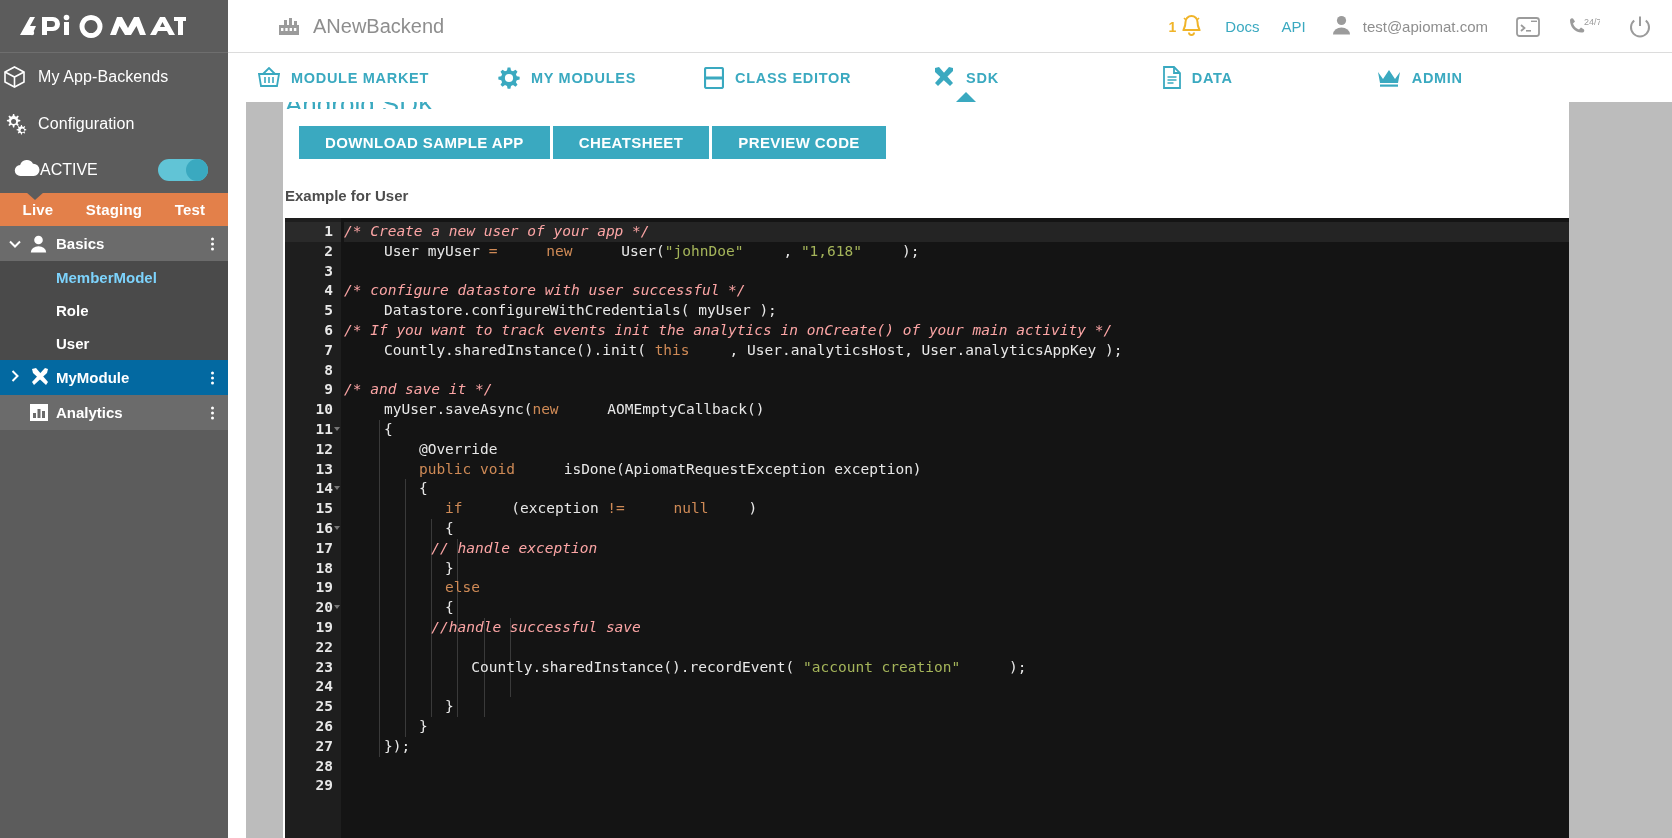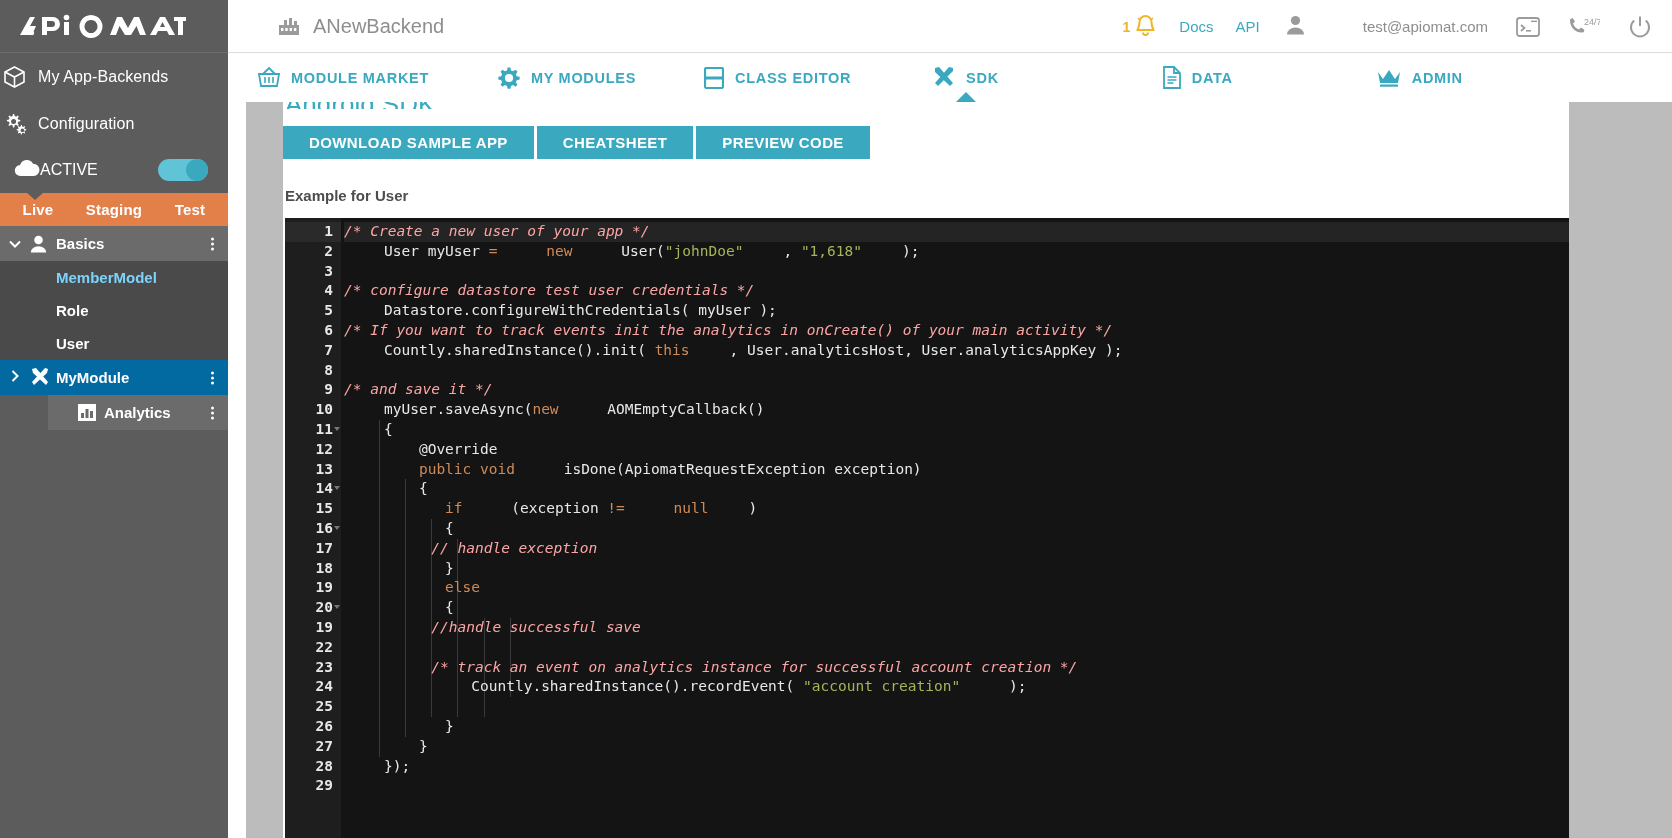--- a/index.html
+++ b/index.html
@@ -214,21 +214,20 @@
   .top-link {
     color: #3aa9c0;
     font-size: 15px;
     margin-left: 22px;
     text-decoration: none;
   }
   .user-block {
     display: flex;
     align-items: center;
     margin-left: 26px;
-    gap: 46px;
   }
   .user-block .uname {
     color: #8e8e8e;
     font-size: 15px;
     margin-left: 12px;
   }
   .top-ico { margin-left: 28px; display: flex; align-items: center; }
 
   
   .navbar {
@@ -312,21 +311,21 @@
     overflow: hidden;
     line-height: 26px;
     position: relative;
     top: -11px;
     font-weight: normal;
   }
 
   .btn-row {
     display: flex;
     margin-top: 6px;
-    padding-left: 0;
+    padding-left: 16px;
   }
   .btn {
     background: #3aa9c0;
     color: #ffffff;
     font-size: 15px;
     font-weight: bold;
     letter-spacing: .4px;
     height: 33px;
     display: flex;
     align-items: center;
@@ -525,21 +524,21 @@
           </svg>
       </span>
       <span>MyModule</span>
       <span class="kebab">
           <i></i>
           <i></i>
           <i></i>
         </span>
     </div>
 
-    <div class="tree-node" style="background:#6b6b6b;margin-left:48px;">
+    <div class="tree-node" style="background:#6b6b6b;">
       <span class="chev"></span>
       <span class="tico">
         <svg width="18" height="17" viewBox="0 0 18 17">
             <rect x="0" y="0" width="18" height="17" fill="#fff"></rect>
             <g fill="#6b6b6b">
               <rect x="3" y="9" width="3" height="5"></rect>
               <rect x="7.5" y="5" width="3" height="9"></rect>
               <rect x="12" y="7" width="3" height="7"></rect>
             </g>
           </svg>
@@ -742,40 +741,39 @@
                 <div class="ig" style="left: 34.88px; top: 198px; height: 336.6px;"></div>
                 <div class="ig" style="left: 61.04px; top: 257.4px; height: 257.4px;"></div>
                 <div class="ig" style="left: 87.2px; top: 297px; height: 198px;"></div>
                 <div class="ig" style="left: 113.36px; top: 316.8px; height: 178.2px;"></div>
                 <div class="ig" style="left: 139.52px; top: 396px; height: 99px;"></div>
                 <div class="ig" style="left: 165.68px; top: 396px; height: 79.2px;"></div>
               </div>
           <div class="row hl"><span class="cm">/* Create a new user of your app */</span></div>
               <div class="row"><span class="pl">User myUser </span><span class="kw">=</span><span class="pl"> </span><span class="kw">new</span><span class="pl"> User(</span><span class="str">"johnDoe"</span><span class="pl">, </span><span class="str">"1,618"</span><span class="pl">);</span></div>
               <div class="row"><span class="pl"></span></div>
-              <div class="row"><span class="cm">/* configure datastore test user credentials */</span></div>
+              <div class="row"><span class="cm">/* configure datastore with user successful */</span></div>
               <div class="row"><span class="pl">Datastore.configureWithCredentials( myUser );</span></div>
               <div class="row"><span class="cm">/* If you want to track events init the analytics in onCreate() of your main activity */</span></div>
               <div class="row"><span class="pl">Countly.sharedInstance().init( </span><span class="kw">this</span><span class="pl">, User.analyticsHost, User.analyticsAppKey );</span></div>
               <div class="row"><span class="pl"></span></div>
               <div class="row"><span class="cm">/* and save it */</span></div>
               <div class="row"><span class="pl">myUser.saveAsync(</span><span class="kw">new</span><span class="pl"> AOMEmptyCallback()</span></div>
               <div class="row"><span class="pl">{</span></div>
               <div class="row"><span class="pl">    @Override</span></div>
               <div class="row"><span class="pl">    </span><span class="kw">public void</span><span class="pl"> isDone(ApiomatRequestException exception)</span></div>
               <div class="row"><span class="pl">    {</span></div>
               <div class="row"><span class="pl">       </span><span class="kw">if</span><span class="pl"> (exception </span><span class="kw">!=</span><span class="pl"> </span><span class="kw">null</span><span class="pl">)</span></div>
               <div class="row"><span class="pl">       {</span></div>
               <div class="row"><span class="cm">          // handle exception</span></div>
               <div class="row"><span class="pl">       }</span></div>
               <div class="row"><span class="pl">       </span><span class="kw">else</span></div>
               <div class="row"><span class="pl">       {</span></div>
               <div class="row"><span class="cm">          //handle successful save</span></div>
               <div class="row"><span class="pl"></span></div>
-              <div class="row"><span class="cm">          /* track an event on analytics instance for successful account creation */</span></div>
               <div class="row"><span class="pl">          Countly.sharedInstance().recordEvent( </span><span class="str">"account creation"</span><span class="pl"> );</span></div>
               <div class="row"><span class="pl"></span></div>
               <div class="row"><span class="pl">       }</span></div>
               <div class="row"><span class="pl">    }</span></div>
               <div class="row"><span class="pl">});</span></div>
               <div class="row"><span class="pl"></span></div>
             </div>
         </div>
 
       </div>

